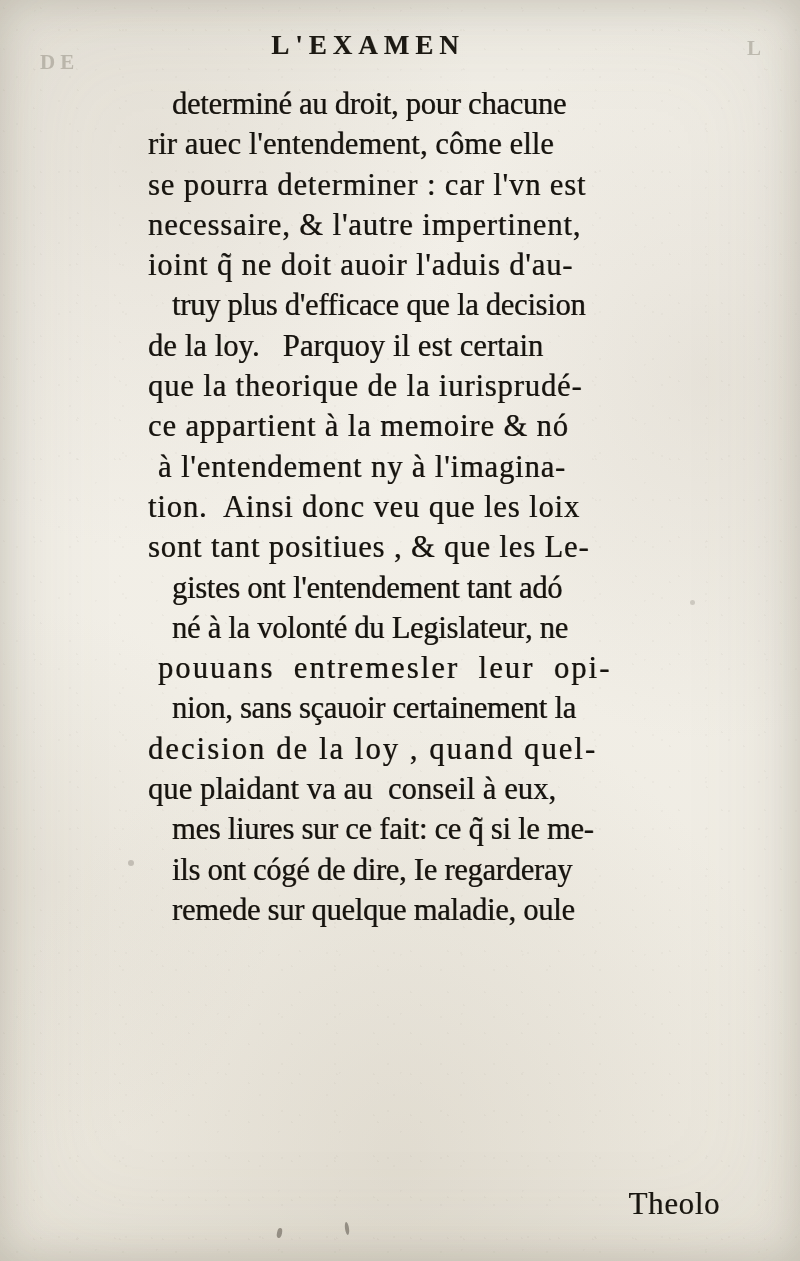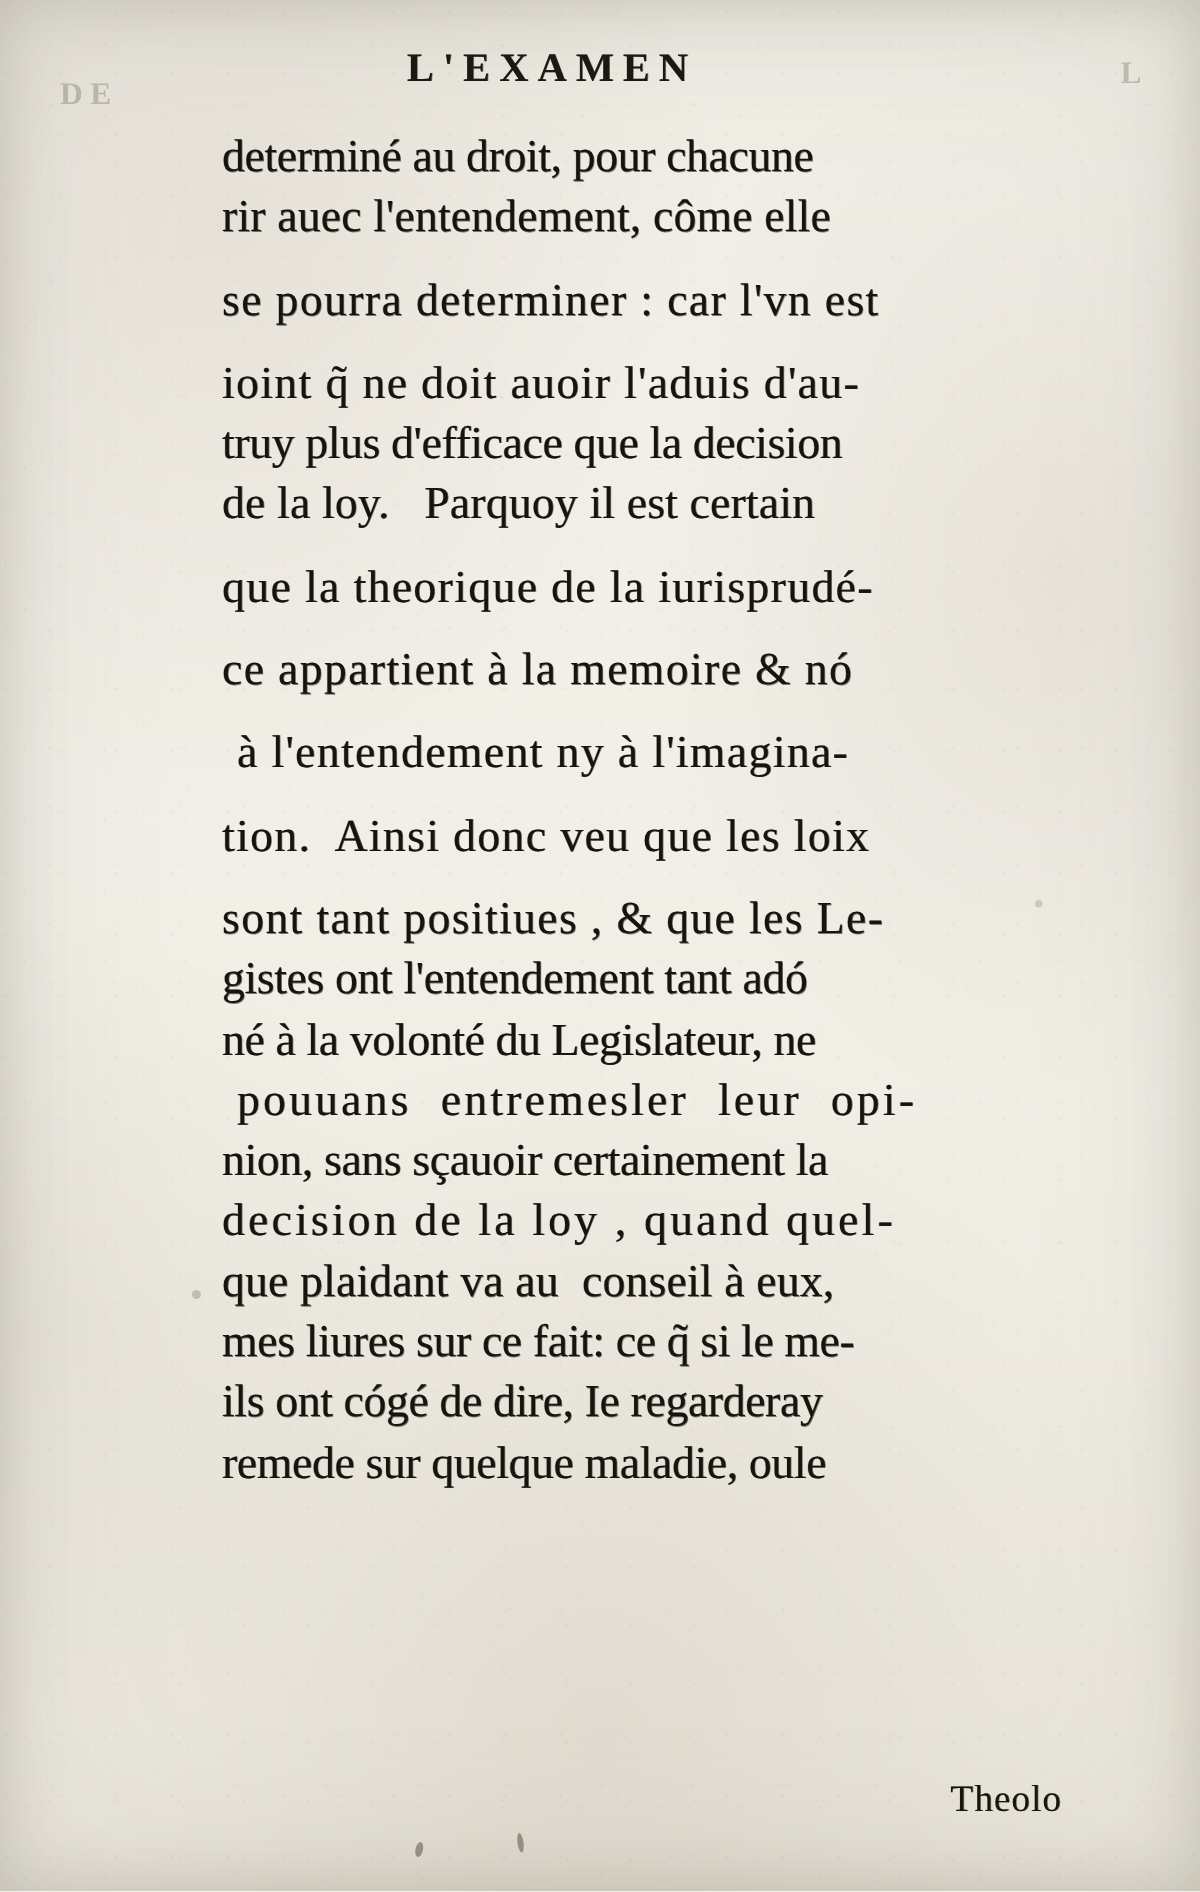--- a/index.html
+++ b/index.html
@@ -69,30 +69,30 @@
   .line {
     display: block;
     font-size: 30.5px;
     line-height: 40.3px;
     white-space: pre;
     color: #17140f;
     text-shadow: 0.5px 0.35px 0.2px rgba(26,22,16,0.55), -0.3px 0 0.2px rgba(26,22,16,0.25);
     letter-spacing: 0.1px;
   }
   
-  .line.wide { letter-spacing: 0.9px; margin-top: 15px; }
+  .line.wide { letter-spacing: 0.9px; }
   .line.xwide { letter-spacing: 2.1px; }
-  .line.tight { letter-spacing: -0.25px; }
+  .line.tight { letter-spacing: -0.25px; margin-left: 24px; }
   .line.indent { text-indent: 10px; }
 
   #catchword {
     position: absolute;
-    right: 92px;
+    right: 80px;
     top: 1186px;
-    font-size: 25px;
+    font-size: 31px;
     letter-spacing: 0.6px;
     color: #17140f;
     text-shadow: 0.5px 0.35px 0.2px rgba(26,22,16,0.5);
   }
   
   .speck {
     position: absolute;
     background: rgba(60,54,44,0.45);
     border-radius: 50%;
     pointer-events: none;
@@ -120,20 +120,21 @@
 
   <div class="bleed" id="bleed-left">DE</div>
   <div class="bleed" id="bleed-right">L</div>
 
   <div id="header">L'EXAMEN</div>
 
   <div id="body">
     <span class="line tight">determiné au droit, pour chacune</span>
     <span class="line">rir auec l'entendement, côme elle</span>
     <span class="line wide">se pourra determiner : car l'vn est</span>
+    <span class="line wide">necessaire, &amp; l'autre impertinent,</span>
     <span class="line wide">ioint q̃ ne doit auoir l'aduis d'au-</span>
     <span class="line tight">truy plus d'efficace que la decision</span>
     <span class="line">de la loy.   Parquoy il est certain</span>
     <span class="line wide">que la theorique de la iurisprudé-</span>
     <span class="line wide">ce appartient à la memoire &amp; nó</span>
     <span class="line wide indent">à l'entendement ny à l'imagina-</span>
     <span class="line wide">tion.  Ainsi donc veu que les loix</span>
     <span class="line wide">sont tant positiues , &amp; que les Le-</span>
     <span class="line tight">gistes ont l'entendement tant adó</span>
     <span class="line tight">né à la volonté du Legislateur, ne</span>

